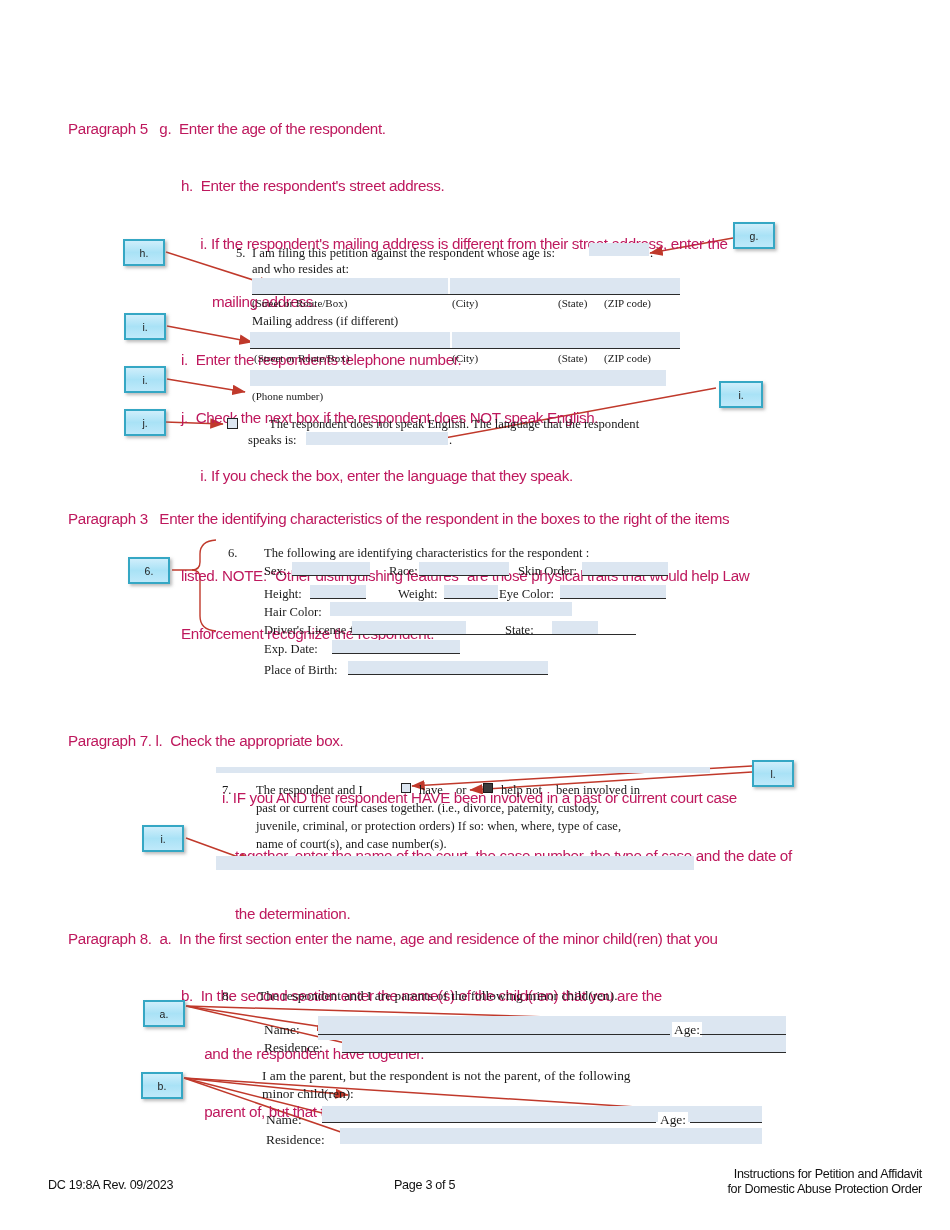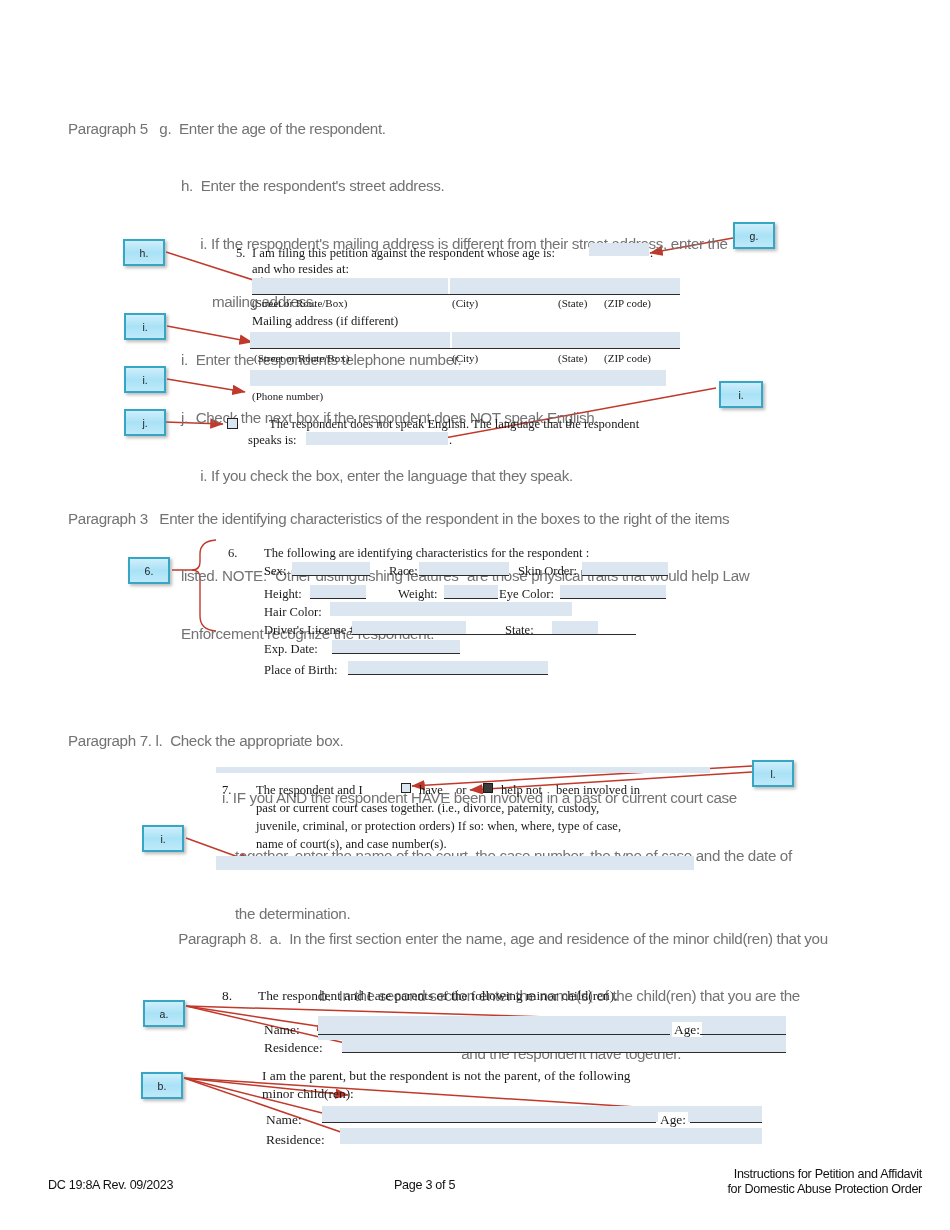--- a/index.html
+++ b/index.html
@@ -14,21 +14,21 @@
     overflow: hidden;
   }
   .page { position: absolute; inset: 0; }
 
   
   .instr {
     position: absolute;
     font-family: "Liberation Sans", sans-serif;
     font-size: 15.2px;
     line-height: 19.3px;
-    color: #737373;
+    color: #be185d;
     letter-spacing: -0.35px;
     white-space: pre;
   }
   .instr .para-label { display: inline-block; }
   .irow { display: block; white-space: pre; }
 
   
   .form {
     position: absolute;
     font-family: "Liberation Serif", serif;
@@ -239,21 +239,21 @@
     <span class="fline" style="left:501px; top:782px;">help not</span>
     <span class="fline" style="left:556px; top:782px;">been involved in</span>
 
     <span class="fline" style="left:256px; top:800px;">past or current court cases together. (i.e., divorce, paternity, custody,</span>
     <span class="fline" style="left:256px; top:818px;">juvenile, criminal, or protection orders) If so: when, where, type of case,</span>
     <span class="fline" style="left:256px; top:836px;">name of court(s), and case number(s).</span>
 
     <div class="fld" style="left:216px; top:856px; width:478px; height:14px;"></div>
   </div>
 
-  <div class="instr" style="left:68px; top:890px; width:870px;text-align:center;">
+  <div class="instr" style="left:68px; top:890px; width:870px;">
     <span class="irow"><span class="para-label">Paragraph 8.</span>  <span>a.  In the first section enter the name, age and residence of the minor child(ren) that you</span></span>
     <span class="irow" style="padding-left:113px;"><span>b.  In the second section enter the name(s) of the child(ren) that you are the</span></span>
     <span class="irow" style="padding-left:113px;"><span>      and the respondent have together.</span></span>
     <span class="irow" style="padding-left:113px;"><span>      parent of, but that the respondent is NOT the parent of.</span></span>
   </div>
 
   <div class="form" style="left:0; top:0; width:950px; height:0; font-size:13.4px;">
     <span class="fline num" style="left:222px; top:988px; font-size:13.4px;">8.</span>
     <span class="fline" style="left:258px; top:988px; font-size:13.4px;">The respondent and I are parents of the following minor child(ren).</span>
 

